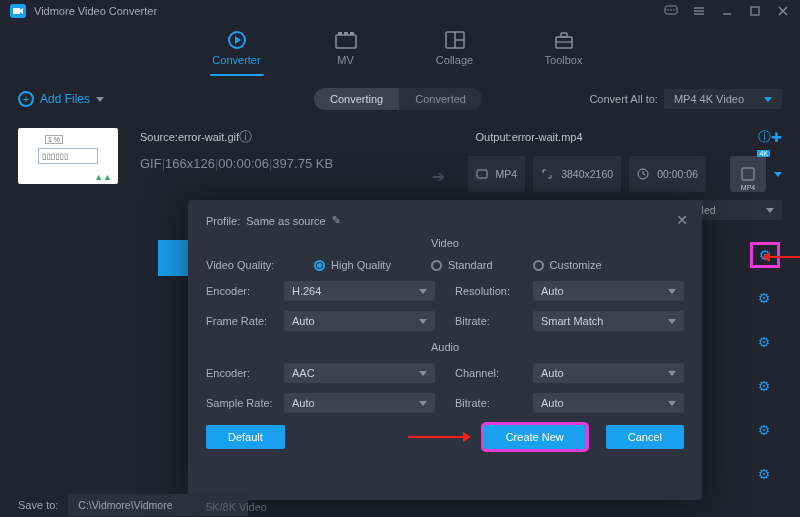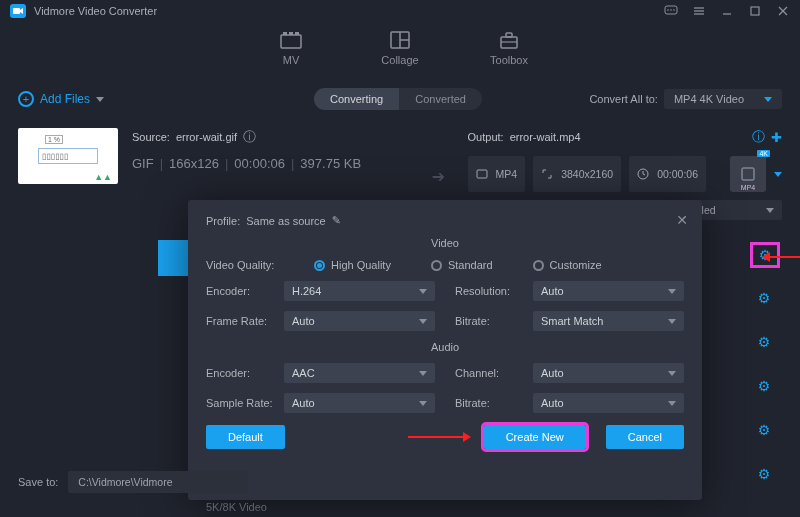--- a/index.html
+++ b/index.html
@@ -35,41 +35,41 @@
 
 
 .file-area { padding: 12px 18px 0; }
 .file-item { display:flex; gap:14px; align-items:flex-start; }
 .thumb { width:100px; height:56px; background:#fff; border-radius:2px; display:flex; align-items:center; justify-content:center; position:relative; }
 .thumb .cat { position:absolute; bottom:2px; right:6px; color:#3a6; font-size:9px; }
 .thumb .bar { width:60px; height:16px; border:1px solid #9bd; display:flex; align-items:center; justify-content:flex-start; font-size:8px; color:#666; padding:0 3px; position: relative; }
 .thumb .bar .pct { position:absolute; top:-14px; left:6px; border:1px solid #aaa; padding:0 2px; font-size:7px; background:#fff; }
 .file-cols { flex:1; display:flex; gap:20px; }
 .col { flex:1; }
-.col-row { display:flex; align-items:center; gap:6px; color:#bfc2c8; margin-bottom:10px; }
+.col-row { display:flex; align-items:center; color:#bfc2c8; margin-bottom:10px;margin-left:8px; }
 .col-row.muted { color:#898c96; font-size:13px; }
 .divider-v { color:#4c505a; }
 .arrow-right { width:18px; height:14px; align-self:center; color:#4a4f5b; font-size:16px; text-align:center; }
 .iconbtn { color:#19a1ef; cursor:pointer; font-size:13px; }
 .format-box { display:flex; flex-direction:column; align-items:center; justify-content:center; width:36px; height:36px; background:#3a3f4b; border-radius:3px; position:relative; color:#cbd; font-size:8px; }
 .format-box .badge4k { position:absolute; top:-6px; right:-4px; background:#19a1ef; color:#fff; font-size:7px; padding:0 2px; border-radius:1px; }
 .format-box .mp4txt { position:absolute; bottom:1px; font-size:7px; }
 .select-line { display:flex; gap:8px; }
 .pillbox { background:#2b303b; padding:4px 8px; display:flex; align-items:center; gap:8px; border-radius:2px; color:#a6a9b2; cursor:pointer; font-size:10.5px; }
 .pillbox.wide { flex:1; justify-content:space-between; }
 
 
 .gear-strip { position:absolute; right:26px; top:248px; display:flex; flex-direction:column; gap:28px; }
 .gear { width:16px; height:16px; color:#19a1ef; cursor:pointer; display:flex; align-items:center; justify-content:center; font-size:14px; }
 .gear-hi { border:3px solid #e83bd8; padding:4px; width:30px; height:26px; margin:-6px; }
 .red-arrow { position:absolute; right:0; top:256px; width:32px; height:2px; background:#ff1d1d; }
 .red-arrow::before { content:''; position:absolute; left:-6px; top:-4px; border-top:5px solid transparent; border-bottom:5px solid transparent; border-right:8px solid #ff1d1d; }
 
 
-.save-row { position:absolute; left:0; bottom:24px; display:flex; align-items:center; gap:10px; padding:0 18px; width:100%; color:#9fa3ad; }
+.save-row { position:absolute; left:0; bottom:1px; display:flex; align-items:center; gap:10px; padding:0 18px; width:100%; color:#9fa3ad; }
 .save-row .path { background:#2b303b; padding:5px 10px; border-radius:2px; min-width:180px; font-size:10.5px; }
 .sk8k { position:absolute; left:196px; bottom:-2px; color:#5f636d; font-size:11px; padding:6px 10px; }
 
 
 .modal { position:absolute; left:188px; top:200px; width:514px; height:300px; background:#2d323e; border-radius:3px; box-shadow:0 4px 40px rgba(0,0,0,0.5); padding:14px 18px 12px; color:#c0c3ca; }
 .modal .close { position:absolute; right:14px; top:12px; color:#8c8f99; cursor:pointer; font-size:14px; }
 .modal h3 { font-size:12px; font-weight:400; color:#c8c8c8; margin-bottom:12px; }
 .modal .profile-row { display:flex; align-items:center; gap:6px; font-size:11px; margin-bottom:10px; color:#b0b3ba; }
 .section-title { text-align:center; font-size:11px; color:#b0b3ba; margin:4px 0 10px; }
 .form-row { display:flex; align-items:center; margin-bottom:10px; gap:6px; }
@@ -138,20 +138,30 @@
     <span>
         <svg width="12" height="12" viewBox="0 0 12 12">
           <line x1="2" y1="2" x2="10" y2="10" stroke="#8a8f9a" stroke-width="1.3"></line>
           <line x1="10" y1="2" x2="2" y2="10" stroke="#8a8f9a" stroke-width="1.3"></line>
         </svg>
       </span>
   </div>
 </div>
 
 <div class="maintabs">
+  <div class="tab active">
+    <span class="ticon">
+        <svg width="20" height="20" viewBox="0 0 20 20">
+          <circle cx="10" cy="10" r="8" fill="none" stroke="#19a1ef" stroke-width="2"></circle>
+          <path d="M8 6 L14 10 L8 14 Z" fill="#19a1ef"></path>
+        </svg>
+      </span>
+    <span class="tlabel">Converter</span>
+    <div class="tab-underline"></div>
+  </div>
   <div class="tab">
     <span class="ticon">
         <svg width="22" height="18" viewBox="0 0 22 18">
           <rect x="1" y="4" width="20" height="13" rx="1" fill="none" stroke="#8c8f99" stroke-width="1.5"></rect>
           <rect x="3" y="1" width="4" height="3" fill="#8c8f99"></rect>
           <rect x="9" y="1" width="4" height="3" fill="#8c8f99"></rect>
           <rect x="15" y="1" width="4" height="3" fill="#8c8f99"></rect>
         </svg>
       </span>
     <span class="tlabel">MV</span>

